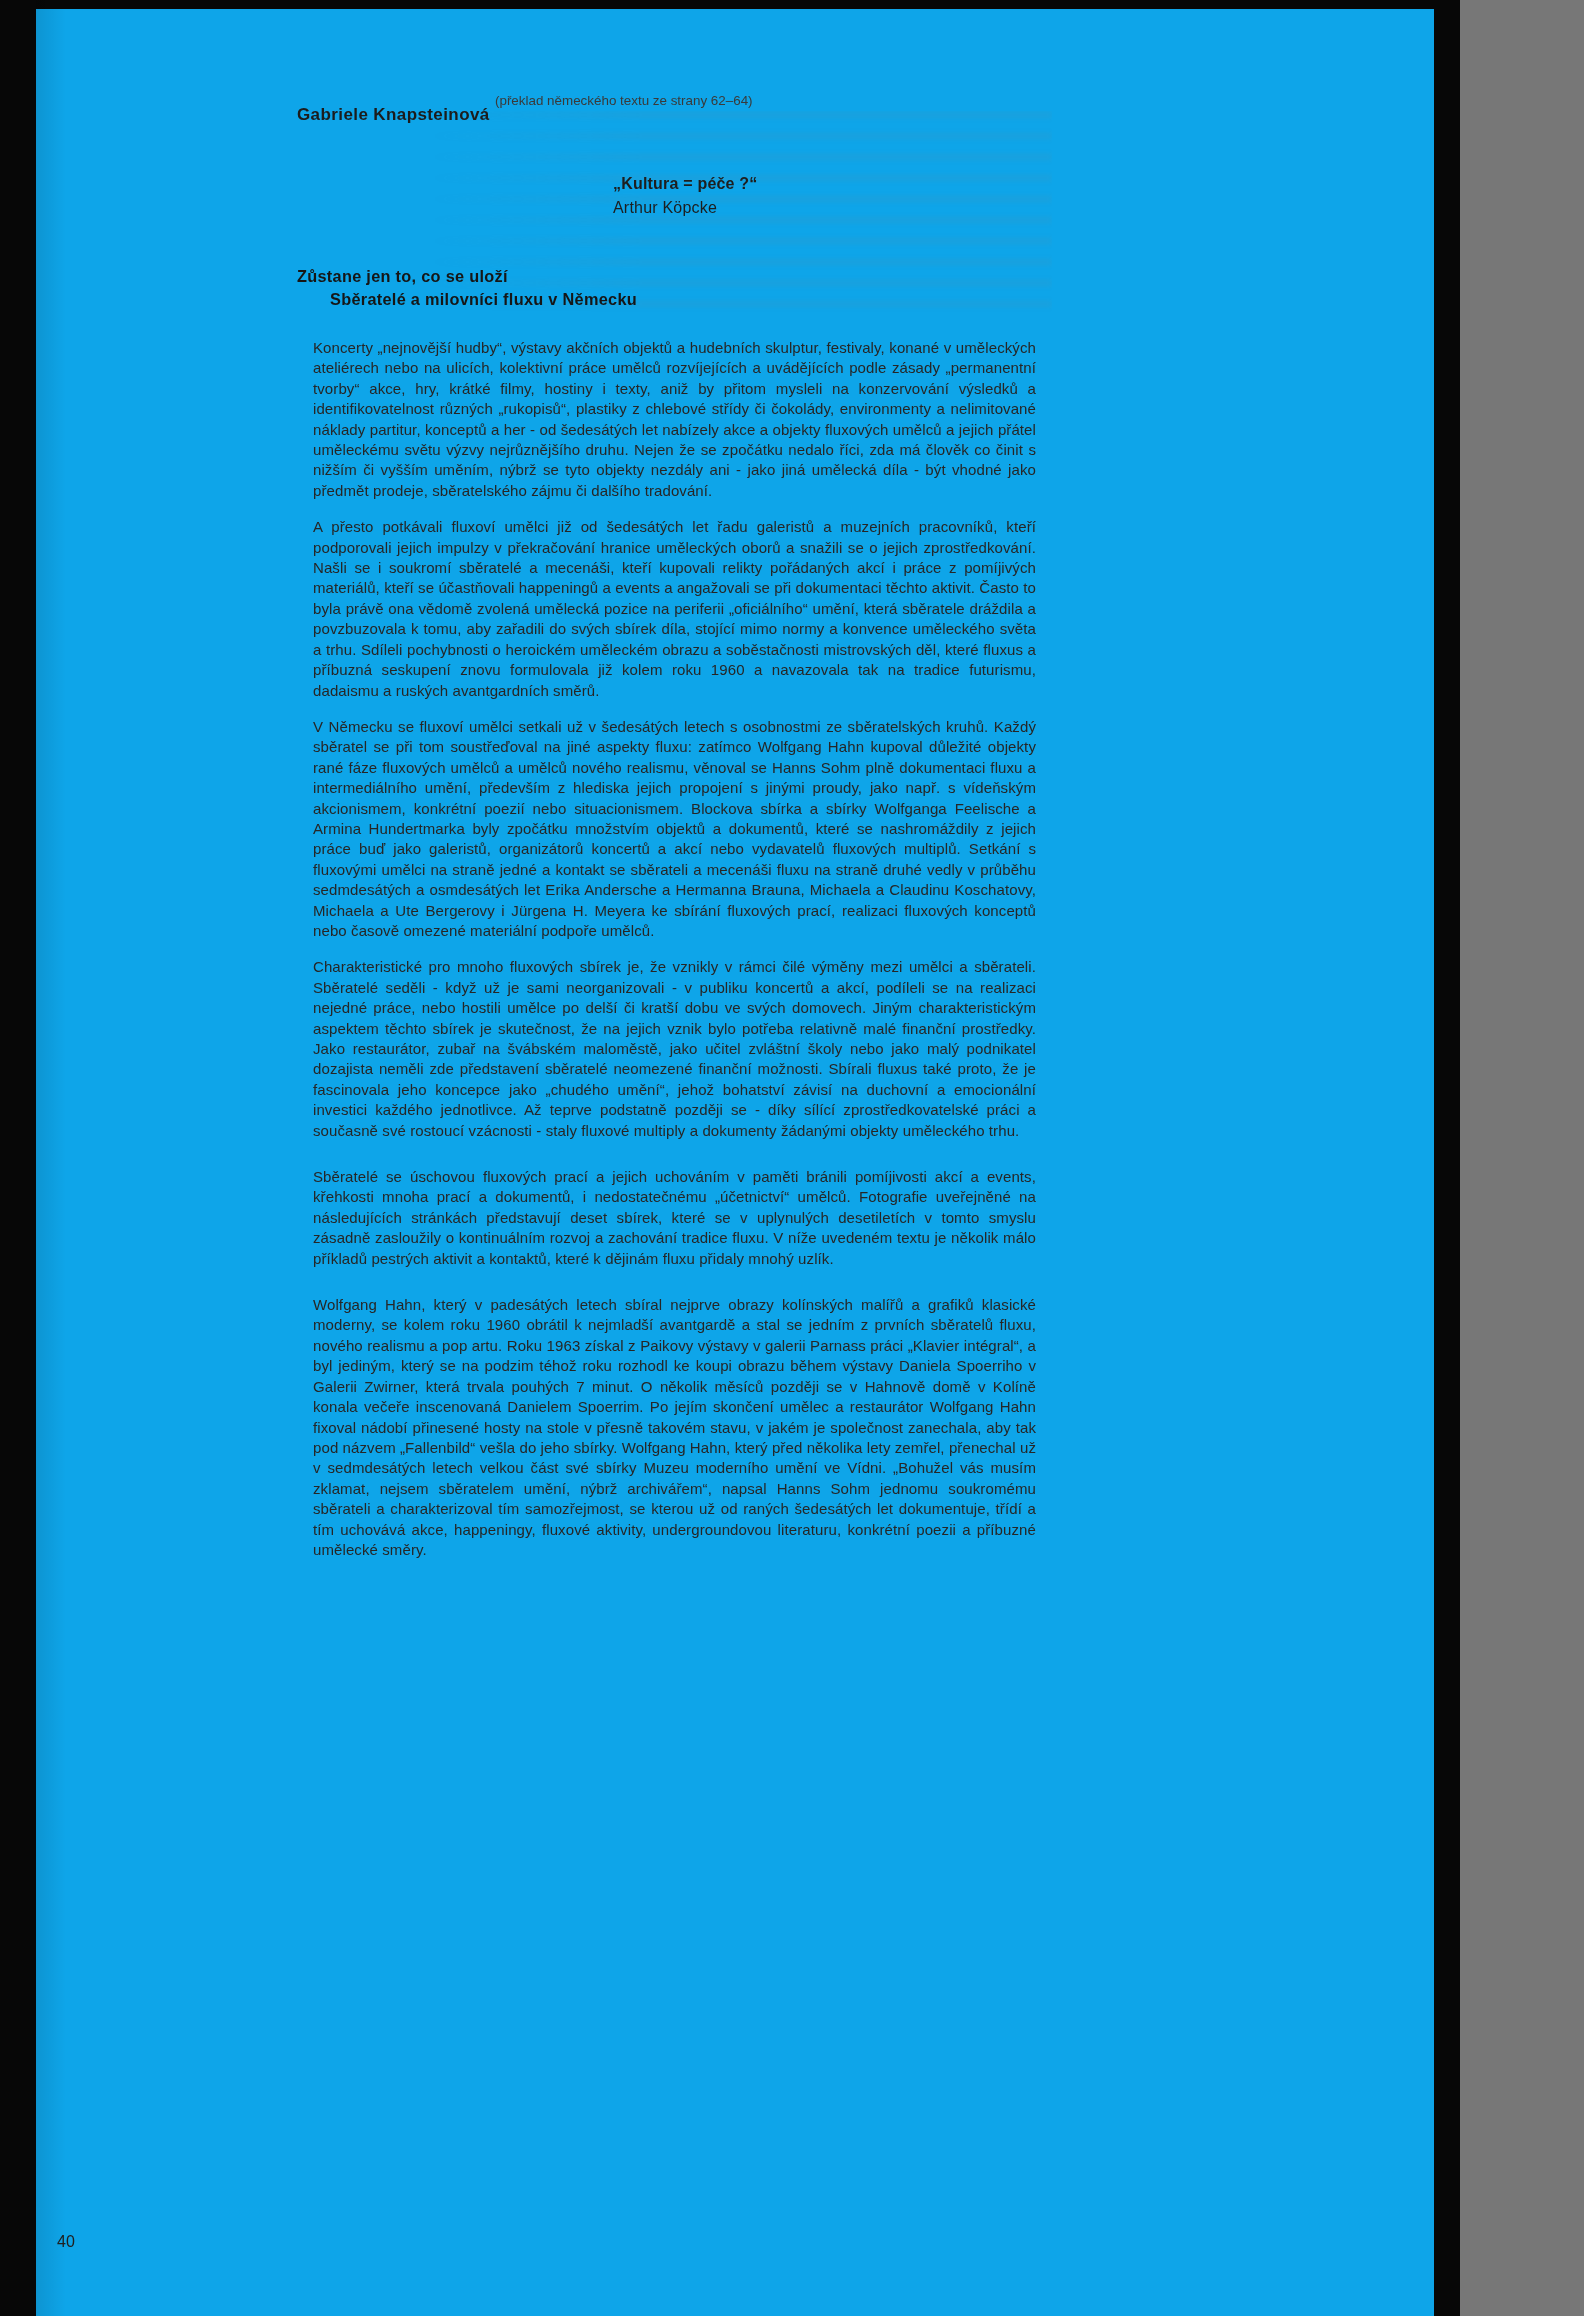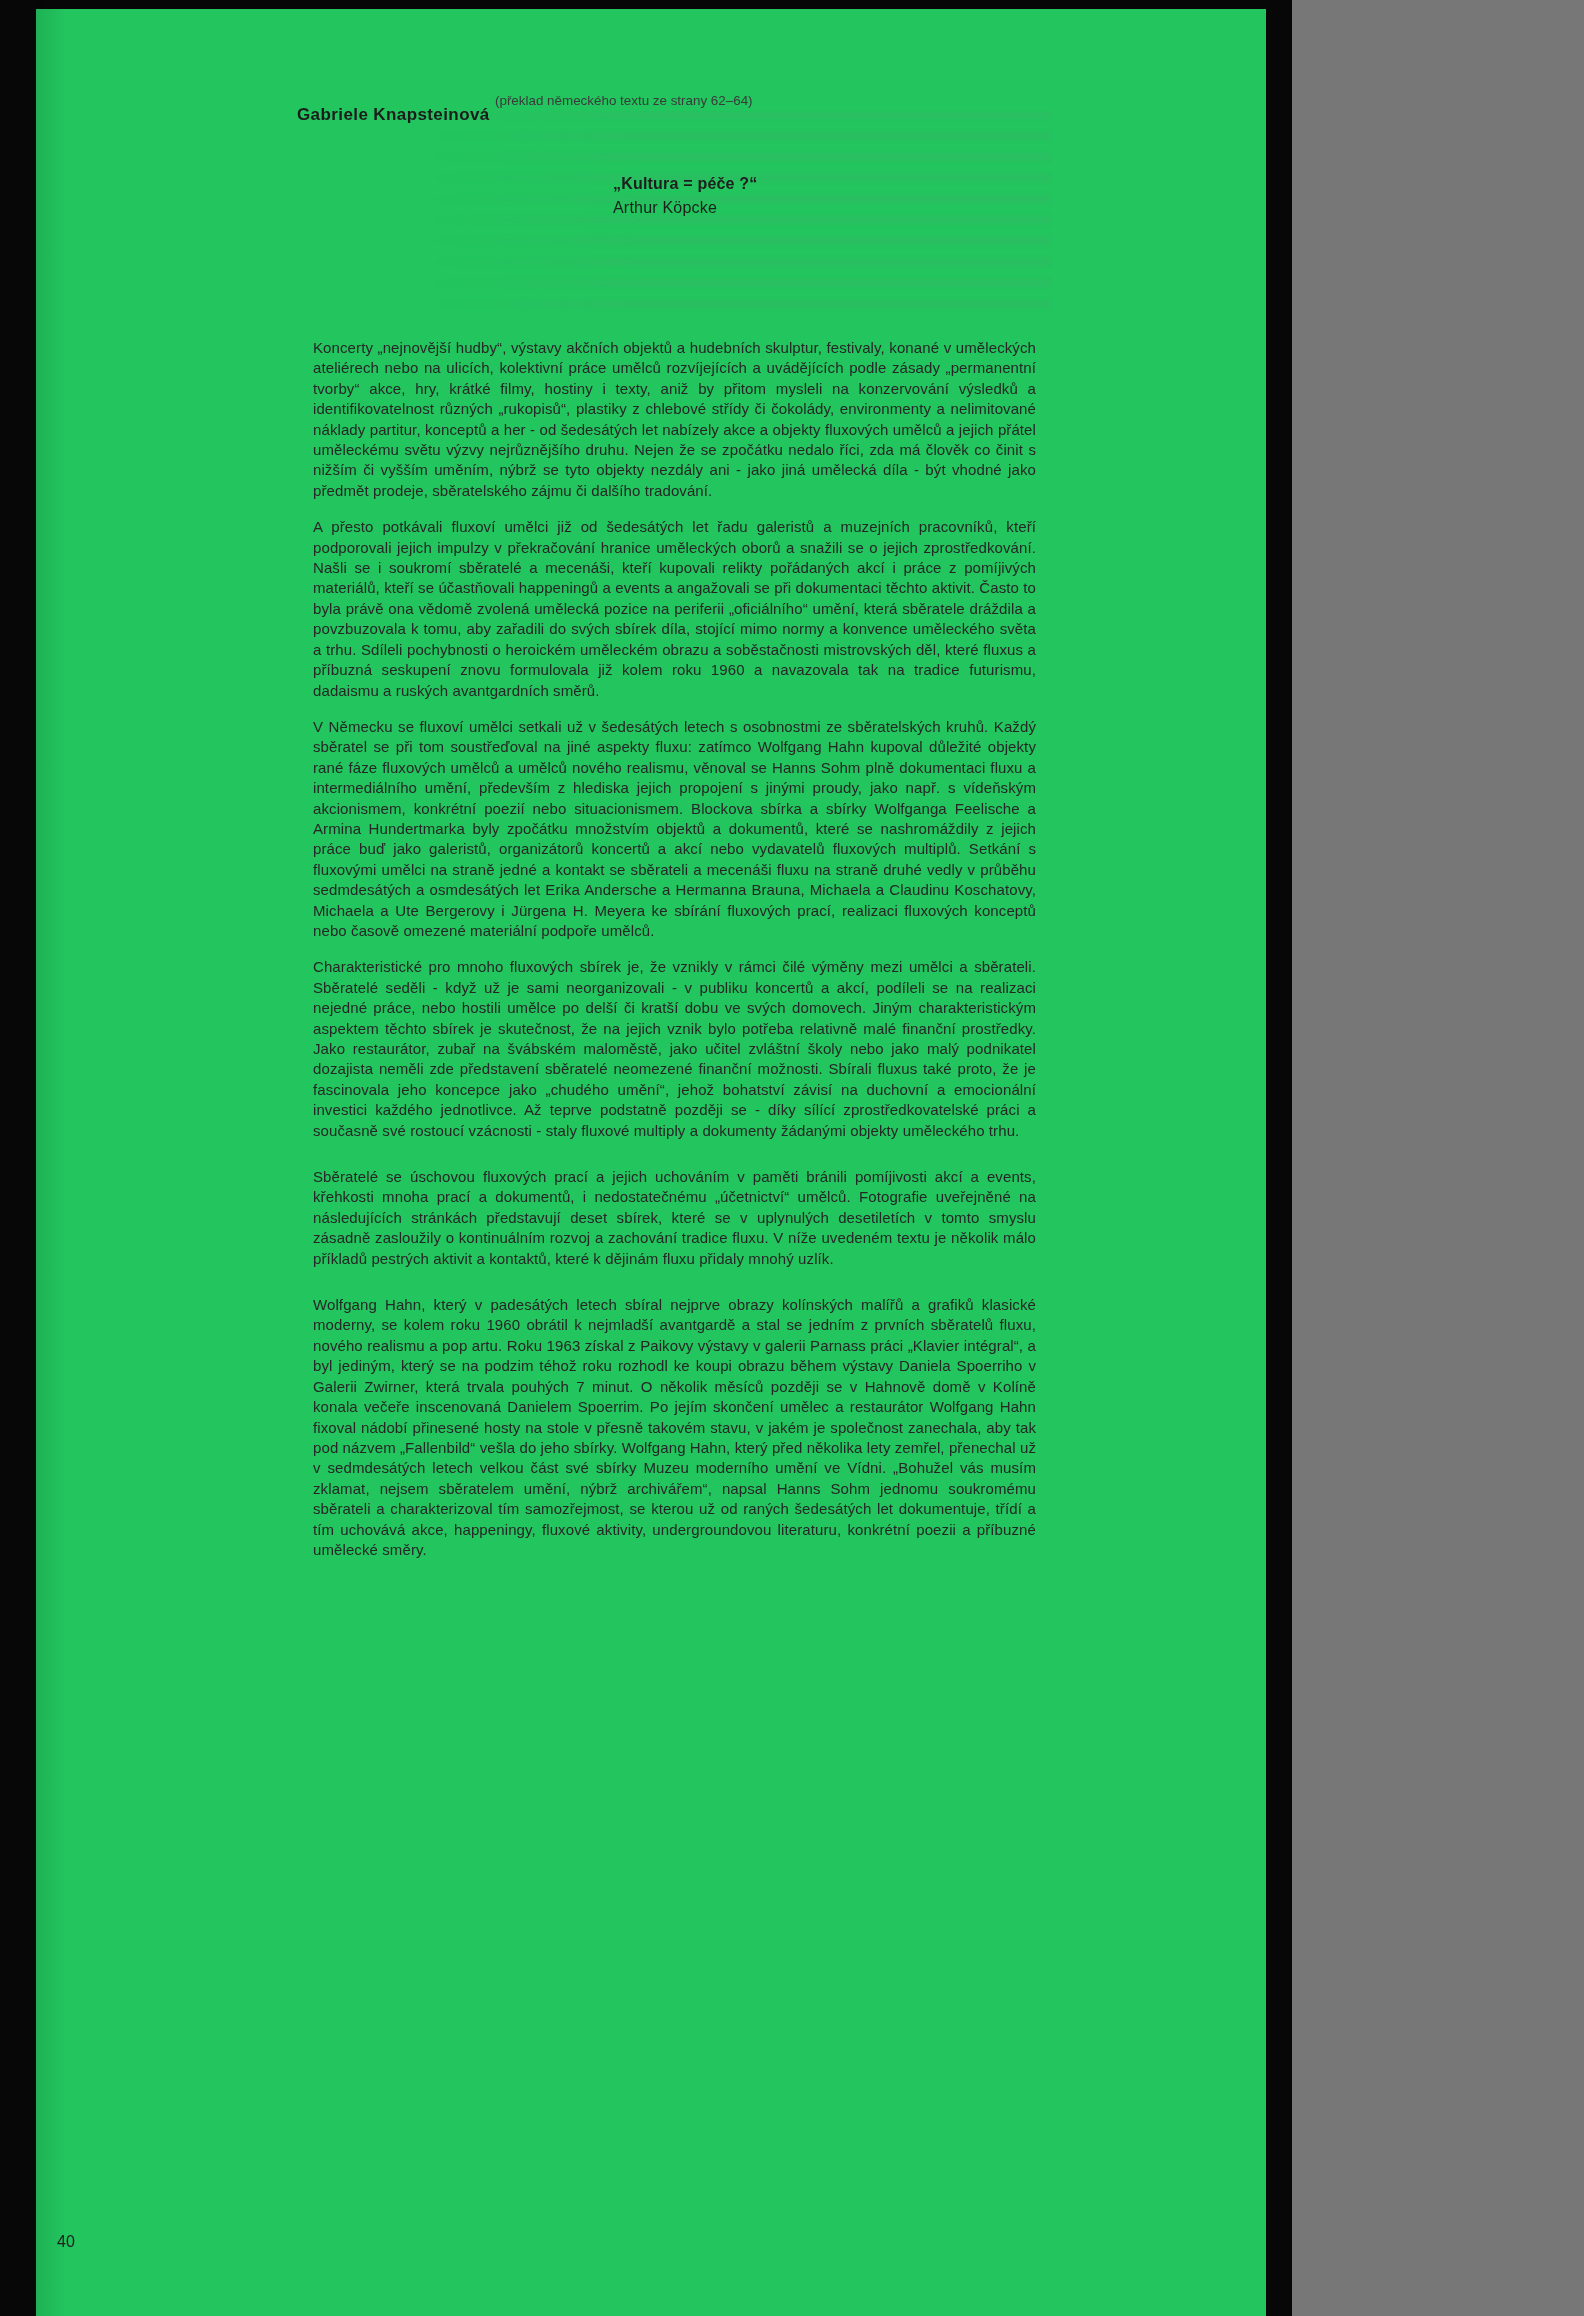--- a/index.html
+++ b/index.html
@@ -2,23 +2,23 @@
 <html lang="cs"><head>
 <meta charset="utf-8">
 <style>
   html, body {
     margin: 0;
     padding: 0;
     background: #777;
   }
   .scan {
     position: relative;
-    width: 1292px;
+    width: 1460px;
     height: 2317px;
-    background: #22c55e;
+    background: #0ea5e9;
     overflow: hidden;
     font-family: "Liberation Sans", sans-serif;
   }
   
   .bar { position: absolute; background: #070707; }
   .bar-top    { left: 0; top: 0; width: 100%; height: 9px; }
   .bar-left   { left: 0; top: 0; width: 36px; height: 100%; }
   .bar-right  { right: 0; top: 0; width: 26px; height: 100%; }
   
   .scan::after {
@@ -111,20 +111,24 @@
 
   <div class="author">Gabriele Knapsteinová</div>
 
   <div class="note">(překlad německého textu ze strany 62–64)</div>
 
   <div class="epigraph">
     <div class="epigraph-quote">„Kultura = péče ?“</div>
     <div class="epigraph-author">Arthur Köpcke</div>
   </div>
 
+  <div class="heading">
+    <div class="heading-line1">Zůstane jen to, co se uloží</div>
+    <div class="heading-line2">Sběratelé a milovníci fluxu v Německu</div>
+  </div>
 
   <div class="body-text">
     <p>Koncerty „nejnovější hudby“, výstavy akčních objektů a hudebních skulptur, festivaly, konané v uměleckých ateliérech nebo na ulicích, kolektivní práce umělců rozvíjejících a uvádějících podle zásady „permanentní tvorby“ akce, hry, krátké filmy, hostiny i texty, aniž by přitom mysleli na konzervování výsledků a identifikovatelnost různých „rukopisů“, plastiky z chlebové střídy či čokolády, environmenty a nelimitované náklady partitur, konceptů a her - od šedesátých let nabízely akce a objekty fluxových umělců a jejich přátel uměleckému světu výzvy nejrůznějšího druhu. Nejen že se zpočátku nedalo říci, zda má člověk co činit s nižším či vyšším uměním, nýbrž se tyto objekty nezdály ani - jako jiná umělecká díla - být vhodné jako předmět prodeje, sběratelského zájmu či dalšího tradování.</p>
     <p>A přesto potkávali fluxoví umělci již od šedesátých let řadu galeristů a muzejních pracovníků, kteří podporovali jejich impulzy v překračování hranice uměleckých oborů a snažili se o jejich zprostředkování. Našli se i soukromí sběratelé a mecenáši, kteří kupovali relikty pořádaných akcí i práce z pomíjivých materiálů, kteří se účastňovali happeningů a events a angažovali se při dokumentaci těchto aktivit. Často to byla právě ona vědomě zvolená umělecká pozice na periferii „oficiálního“ umění, která sběratele dráždila a povzbuzovala k tomu, aby zařadili do svých sbírek díla, stojící mimo normy a konvence uměleckého světa a trhu. Sdíleli pochybnosti o heroickém uměleckém obrazu a soběstačnosti mistrovských děl, které fluxus a příbuzná seskupení znovu formulovala již kolem roku 1960 a navazovala tak na tradice futurismu, dadaismu a ruských avantgardních směrů.</p>
     <p>V Německu se fluxoví umělci setkali už v šedesátých letech s osobnostmi ze sběratelských kruhů. Každý sběratel se při tom soustřeďoval na jiné aspekty fluxu: zatímco Wolfgang Hahn kupoval důležité objekty rané fáze fluxových umělců a umělců nového realismu, věnoval se Hanns Sohm plně dokumentaci fluxu a intermediálního umění, především z hlediska jejich propojení s jinými proudy, jako např. s vídeňským akcionismem, konkrétní poezií nebo situacionismem. Blockova sbírka a sbírky Wolfganga Feelische a Armina Hundertmarka byly zpočátku množstvím objektů a dokumentů, které se nashromáždily z jejich práce buď jako galeristů, organizátorů koncertů a akcí nebo vydavatelů fluxových multiplů. Setkání s fluxovými umělci na straně jedné a kontakt se sběrateli a mecenáši fluxu na straně druhé vedly v průběhu sedmdesátých a osmdesátých let Erika Andersche a Hermanna Brauna, Michaela a Claudinu Koschatovy, Michaela a Ute Bergerovy i Jürgena H. Meyera ke sbírání fluxových prací, realizaci fluxových konceptů nebo časově omezené materiální podpoře umělců.</p>
     <p>Charakteristické pro mnoho fluxových sbírek je, že vznikly v rámci čilé výměny mezi umělci a sběrateli. Sběratelé seděli - když už je sami neorganizovali - v publiku koncertů a akcí, podíleli se na realizaci nejedné práce, nebo hostili umělce po delší či kratší dobu ve svých domovech. Jiným charakteristickým aspektem těchto sbírek je skutečnost, že na jejich vznik bylo potřeba relativně malé finanční prostředky. Jako restaurátor, zubař na švábském maloměstě, jako učitel zvláštní školy nebo jako malý podnikatel dozajista neměli zde představení sběratelé neomezené finanční možnosti. Sbírali fluxus také proto, že je fascinovala jeho koncepce jako „chudého umění“, jehož bohatství závisí na duchovní a emocionální investici každého jednotlivce. Až teprve podstatně později se - díky sílící zprostředkovatelské práci a současně své rostoucí vzácnosti - staly fluxové multiply a dokumenty žádanými objekty uměleckého trhu.</p>
     <p class="gap">Sběratelé se úschovou fluxových prací a jejich uchováním v paměti bránili pomíjivosti akcí a events, křehkosti mnoha prací a dokumentů, i nedostatečnému „účetnictví“ umělců. Fotografie uveřejněné na následujících stránkách představují deset sbírek, které se v uplynulých desetiletích v tomto smyslu zásadně zasloužily o kontinuálním rozvoj a zachování tradice fluxu. V níže uvedeném textu je několik málo příkladů pestrých aktivit a kontaktů, které k dějinám fluxu přidaly mnohý uzlík.</p>
     <p class="gap">Wolfgang Hahn, který v padesátých letech sbíral nejprve obrazy kolínských malířů a grafiků klasické moderny, se kolem roku 1960 obrátil k nejmladší avantgardě a stal se jedním z prvních sběratelů fluxu, nového realismu a pop artu. Roku 1963 získal z Paikovy výstavy v galerii Parnass práci „Klavier intégral“, a byl jediným, který se na podzim téhož roku rozhodl ke koupi obrazu během výstavy Daniela Spoerriho v Galerii Zwirner, která trvala pouhých 7 minut. O několik měsíců později se v Hahnově domě v Kolíně konala večeře inscenovaná Danielem Spoerrim. Po jejím skončení umělec a restaurátor Wolfgang Hahn fixoval nádobí přinesené hosty na stole v přesně takovém stavu, v jakém je společnost zanechala, aby tak pod názvem „Fallenbild“ vešla do jeho sbírky. Wolfgang Hahn, který před několika lety zemřel, přenechal už v sedmdesátých letech velkou část své sbírky Muzeu moderního umění ve Vídni. „Bohužel vás musím zklamat, nejsem sběratelem umění, nýbrž archivářem“, napsal Hanns Sohm jednomu soukromému sběrateli a charakterizoval tím samozřejmost, se kterou už od raných šedesátých let dokumentuje, třídí a tím uchovává akce, happeningy, fluxové aktivity, undergroundovou literaturu, konkrétní poezii a příbuzné umělecké směry.</p>
   </div>
 

